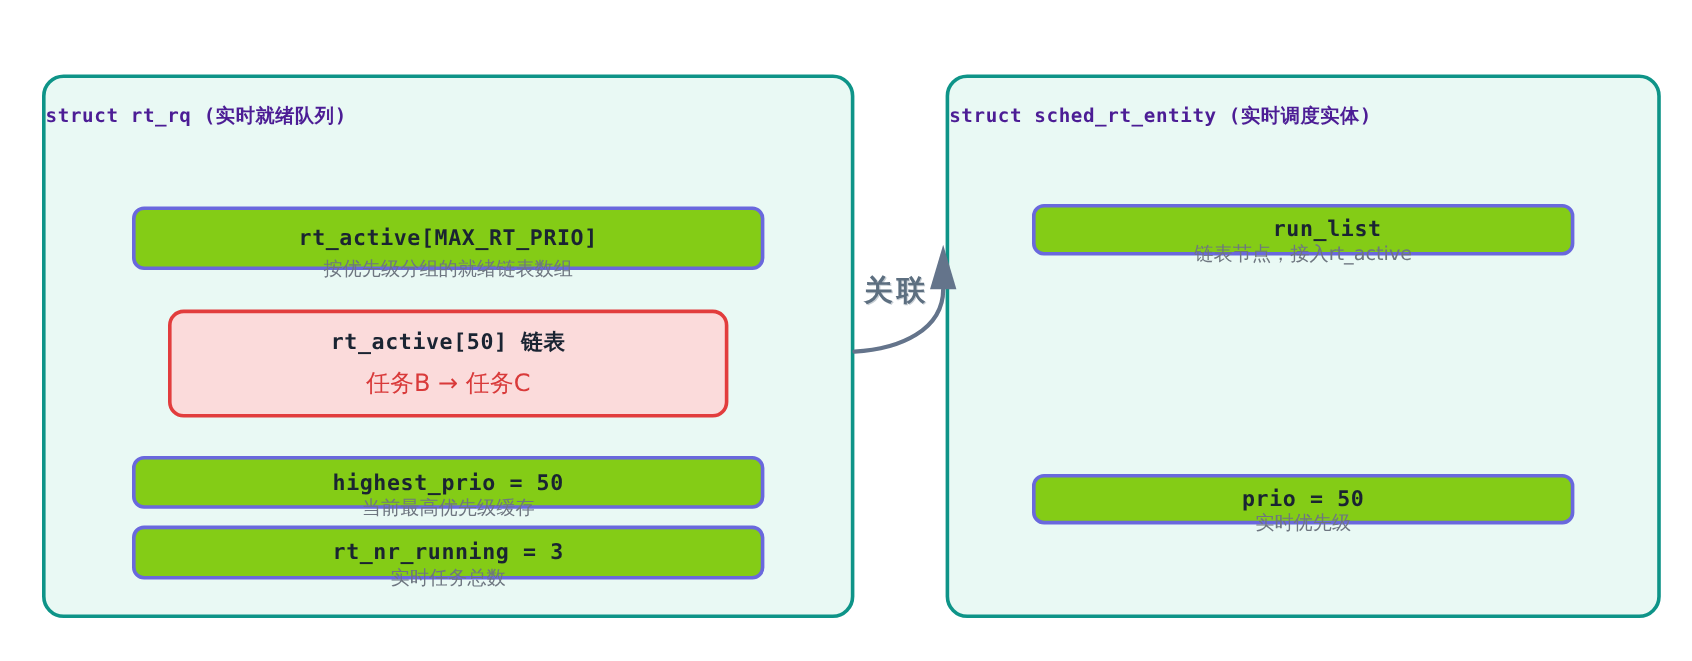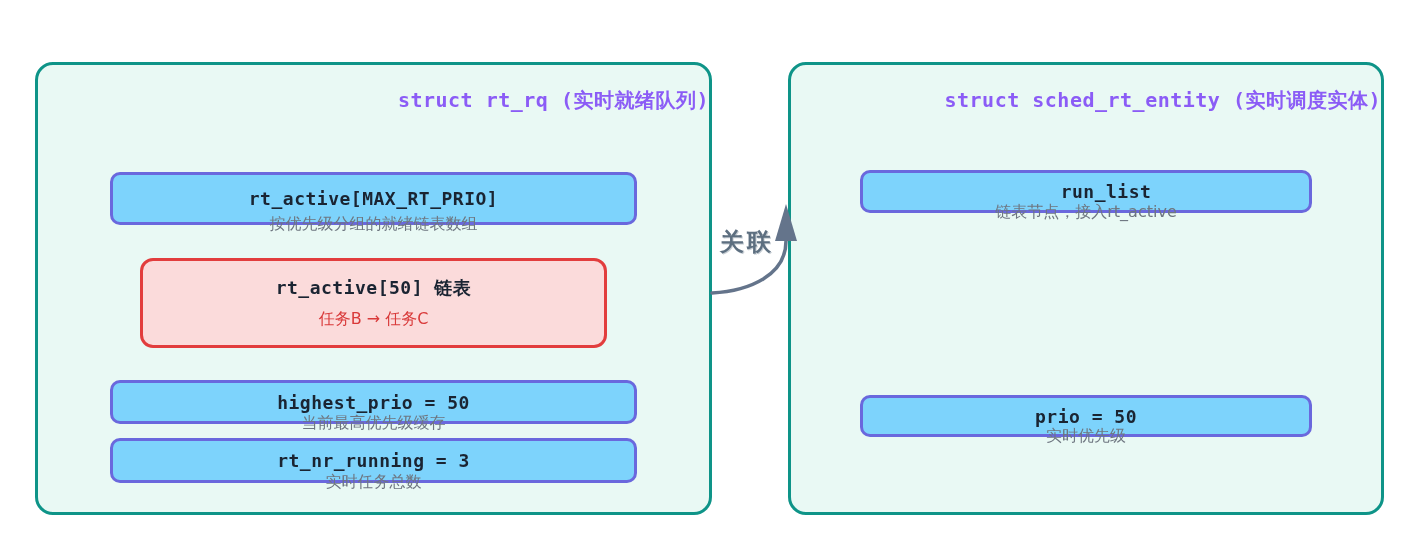--- a/index.html
+++ b/index.html
@@ -21,33 +21,33 @@
     box-sizing: content-box;
   }
   .panel-left  { left: 35px;  width: 671px; }
   .panel-right { left: 788px; width: 590px; }
   .panel-title {
     position: absolute;
     top: 22px;
     left: 0;
     width: 100%;
     margin: 0;
-    text-align: right;
+    text-align: left;
     font-family: "DejaVu Sans Mono", monospace;
     font-weight: bold;
-    font-size: 20px;
-    color: #8b5cf6;
+    font-size: 16px;
+    color: #4c1d95;
     letter-spacing: 0.5px;
   }
   .field { position: absolute; }
   .field-box {
     box-sizing: border-box;
     width: 100%;
     height: 100%;
-    background: #7dd3fc;
+    background: #84cc16;
     border: 3px solid #6a68dd;
     border-radius: 10px;
     display: flex;
     flex-direction: column;
     align-items: center;
     justify-content: center;
     gap: 9px;
   }
   .field-box.highlight {
     background: #fbdbdb;
@@ -65,21 +65,21 @@
   .field-caption {
     position: relative;
     margin-top: -12px;
     text-align: center;
     font-size: 16px;
     line-height: 22px;
     color: #6e7680;
     white-space: nowrap;
   }
   .task-chain {
-    font-size: 16px;
+    font-size: 20px;
     color: #d93a3a;
     white-space: nowrap;
   }
   .connector-svg {
     position: absolute;
     left: 695px;
     top: 195px;
     width: 112px;
     height: 110px;
   }

